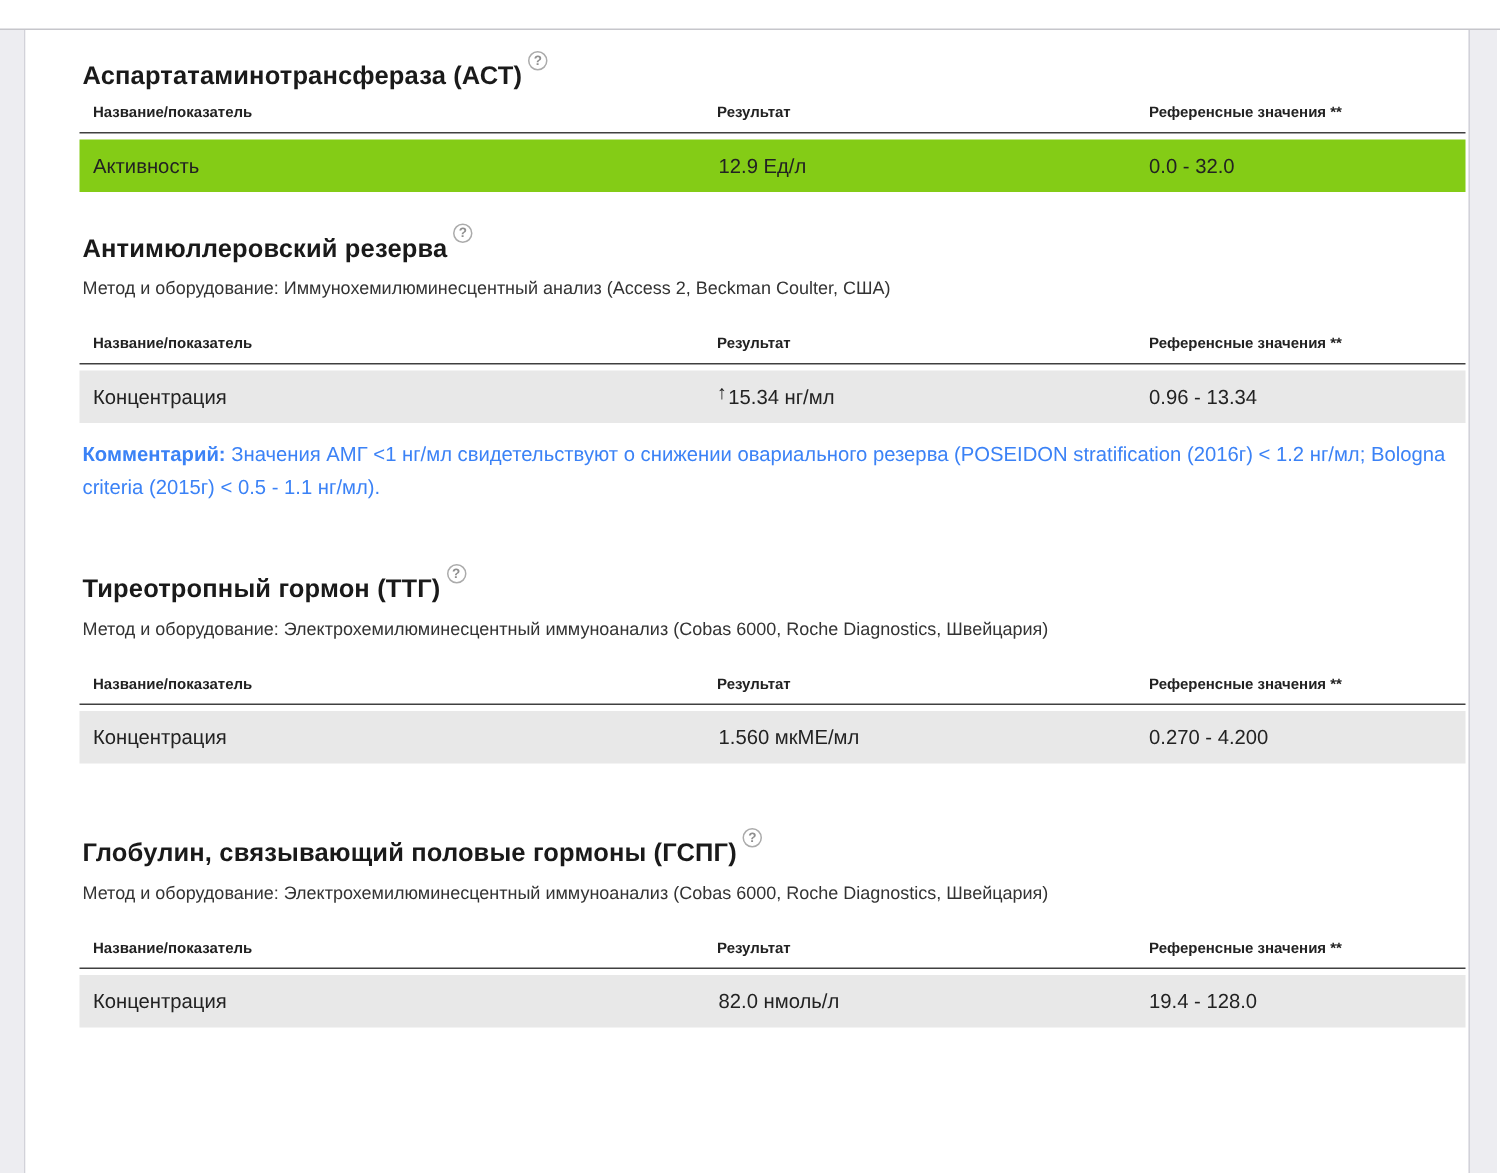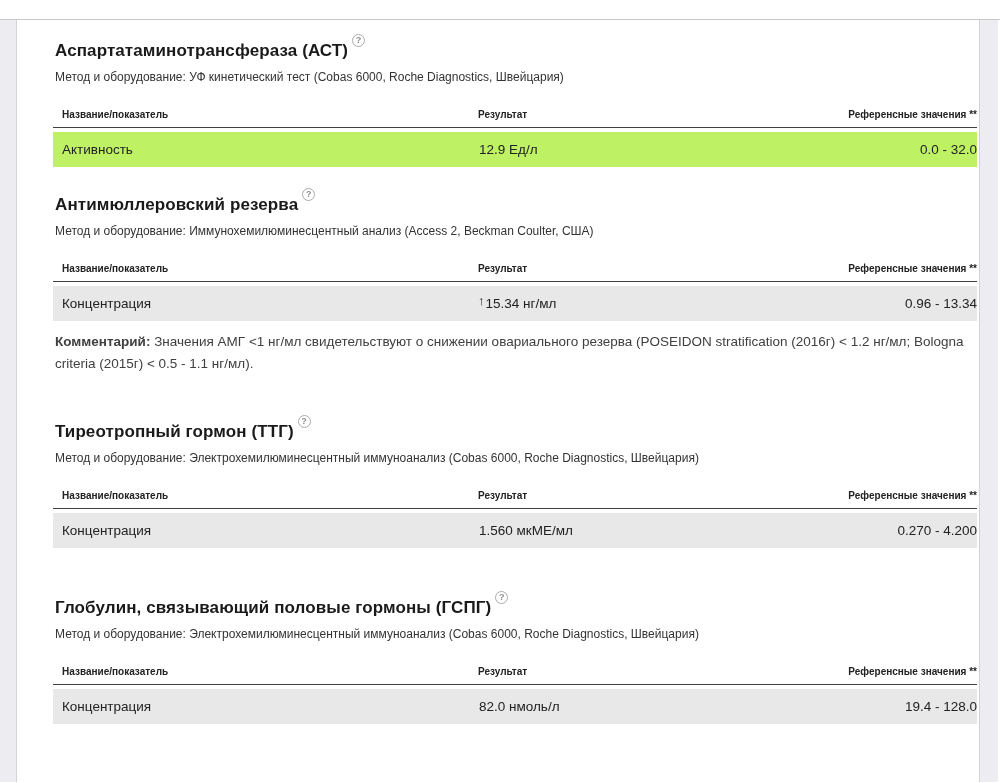--- a/index.html
+++ b/index.html
@@ -22,47 +22,46 @@
                 position:relative; top:-7px; margin-left:4px; cursor:pointer; }
   .method { font-size:12px; color:#333; line-height:15px; margin:0 0 24px 2px; }
 
   .rtable { width:924px; }
   .thead  { display:flex; border-bottom:1px solid #404040; padding-bottom:7px; }
   .thead .cell { font-size:10px; font-weight:bold; color:#222; }
   .trow   { display:flex; align-items:center; height:35px; margin-top:4px; }
   .trow .cell { font-size:13.5px; color:#222; }
   .c1 { width:425px; padding-left:9px; }
   .c2 { width:288px; }
-  .c3 { flex:1;text-align:right; }
+  .c3 { flex:1; }
   .flag { display:inline-block; font-size:13px; position:relative; top:-3px; margin-right:1px; }
 
-  .comment { width:920px; font-size:13.5px; line-height:22px; color:#404040;
+  .comment { width:920px; font-size:13.5px; line-height:22px; color:#3b82f6;
              margin:10px 0 12px 2px; }
   .comment b { font-weight:bold; }
 </style>
 </head>
 <body>
 
 <div class="top-band"></div>
 
 <div class="viewport">
   <div class="gutter-l"></div>
 
   <div class="sheet">
 
     <div class="section">
       <div class="section-title"><span>Аспартатаминотрансфераза (АСТ)</span><span class="help-badge">?</span></div>
-      <div class="method">Метод и оборудование: УФ кинетический тест (Cobas 6000, Roche Diagnostics, Швейцария)</div>
       <div class="rtable">
         <div class="thead">
           <div class="cell c1">Название/показатель</div>
           <div class="cell c2">Результат</div>
           <div class="cell c3">Референсные значения **</div>
         </div>
-        <div class="trow" style="background:#bef264">
+        <div class="trow" style="background:#84cc16">
           <div class="cell c1">Активность</div>
           <div class="cell c2"><span class="flag"></span><span>12.9 Ед/л</span></div>
           <div class="cell c3">0.0 - 32.0</div>
         </div>
       </div>
     </div>
 
     <div class="section">
       <div class="section-title"><span>Антимюллеровский резерва</span><span class="help-badge">?</span></div>
       <div class="method">Метод и оборудование: Иммунохемилюминесцентный анализ (Access 2, Beckman Coulter, США)</div>

